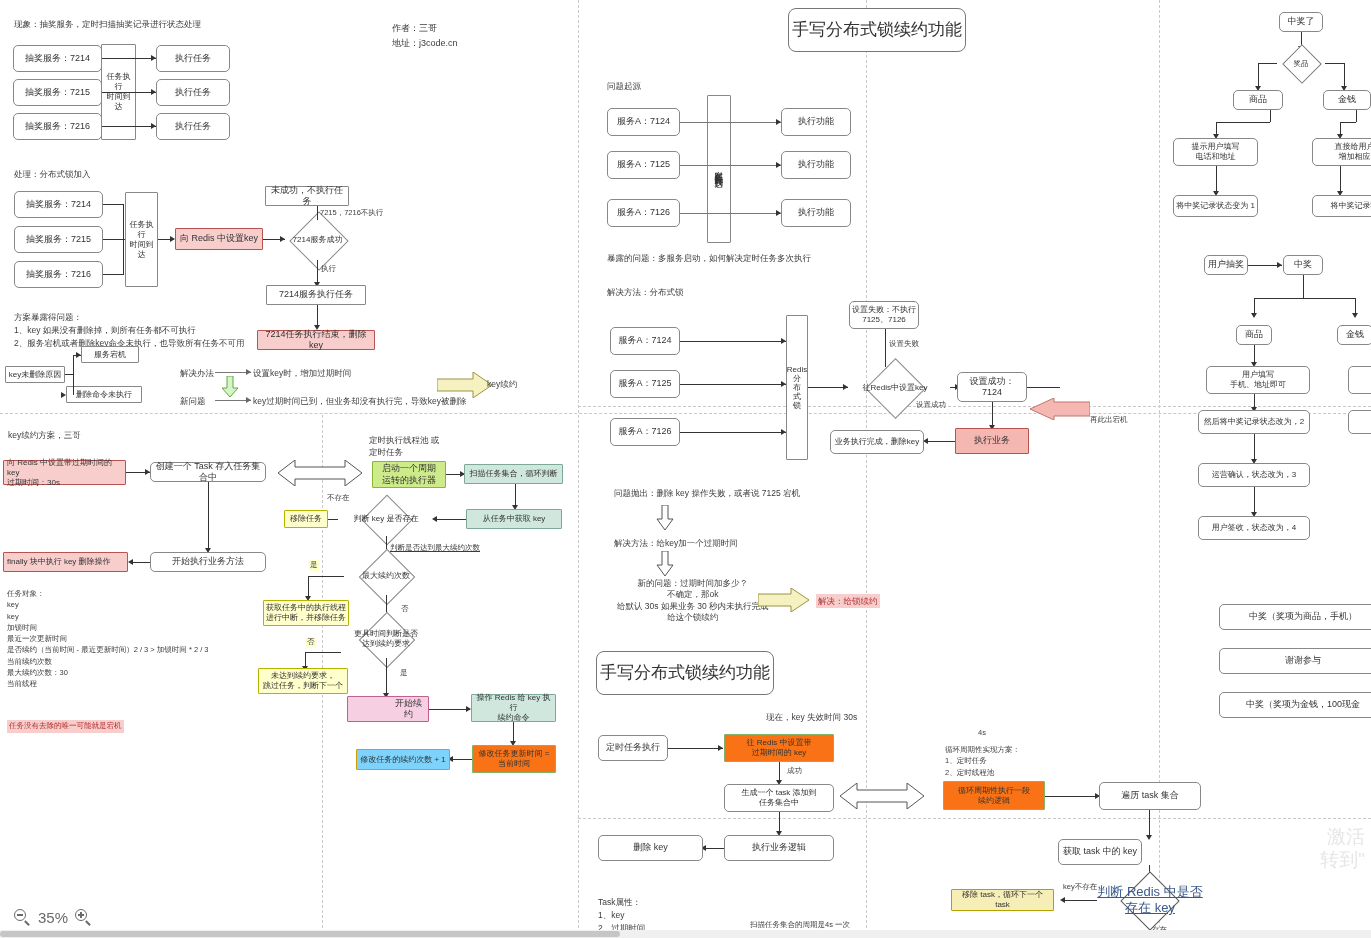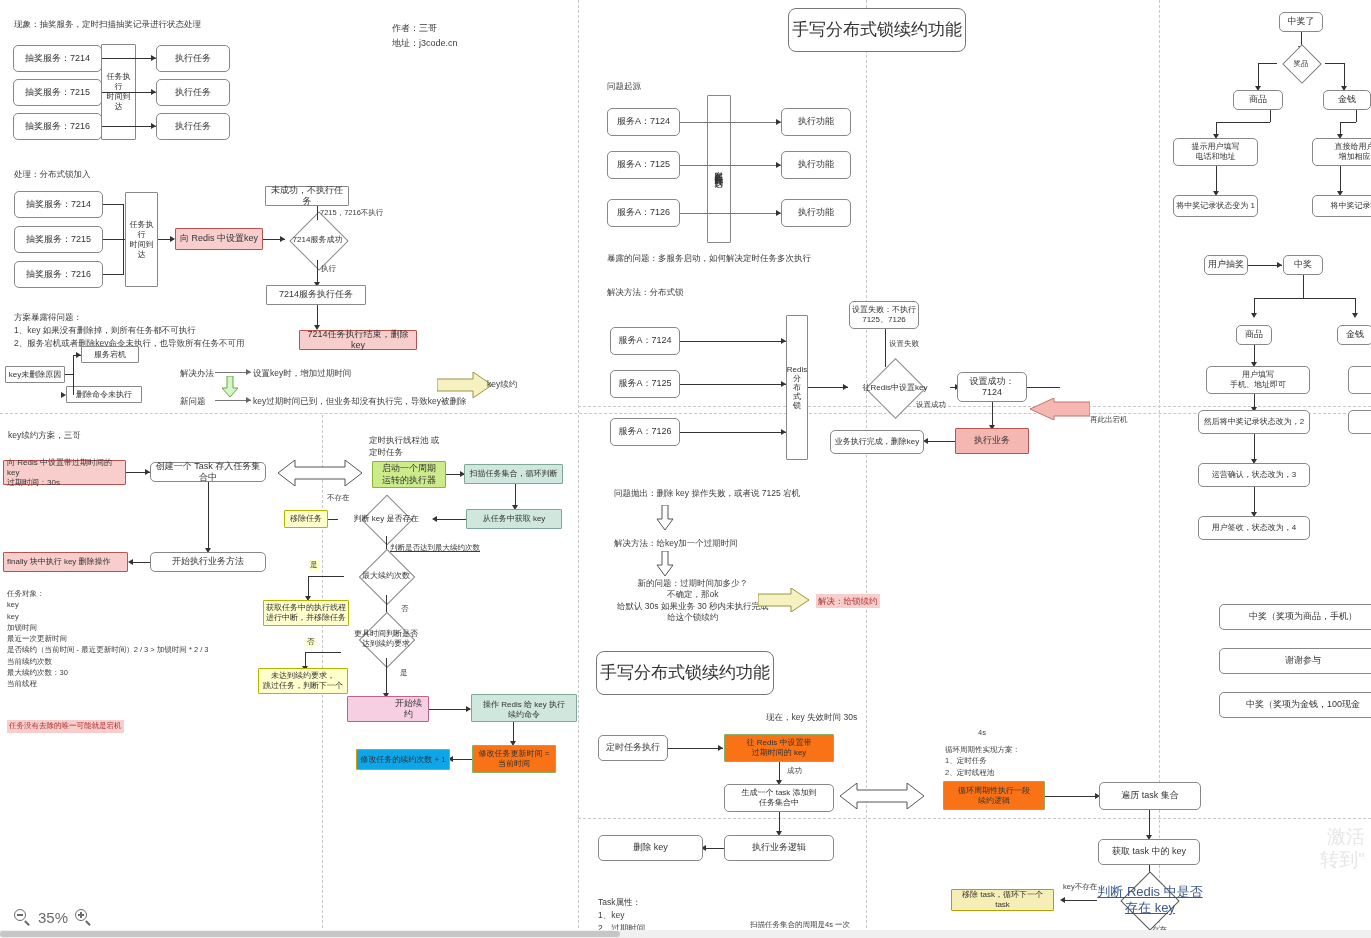--- a/index.html
+++ b/index.html
@@ -56,21 +56,21 @@
   .f-pink2{background:#f5b7b1;border-color:#b85450;}
   .f-green{background:#f97316;border-color:#82b366;}
   .f-green2{background:#cdeb8b;border-color:#8bb630;}
   .f-mint{background:#cfe7dd;border-color:#7ea99a;}
   .f-yellow{background:#ffffcc;border-color:#b3b300;}
   .f-yellow2{background:#f5eeb6;border-color:#b3a100;}
   .f-blue{background:#cfe2f3;border-color:#6c8ebf;}
   .f-cyan{background:#b6eaf0;border-color:#4aa9b5;}
   .f-purple{background:#e1d5e7;border-color:#9673a6;}
   .f-rose{background:#f7cfe2;border-color:#c06090;padding-left:43px;}
-  .f-orange{background:#0ea5e9;border-color:#d79b00;}
+  .f-orange{background:#7dd3fc;border-color:#d79b00;}
   .hl-pink{background:#f8cecc;}
 
   
   .sep{position:absolute;border:0;border-top:1px dashed #c9c9c9;}
   .sepv{position:absolute;border:0;border-left:1px dashed #c9c9c9;}
 
   
   .bigarrow{position:absolute;}
   .downarrow{position:absolute;}
 
@@ -168,21 +168,21 @@
   <div class="node" style="left:265px;top:186px;width:84px;height:20px;">未成功，不执行任务</div>
   <div class="txt sm" style="left:320px;top:208px;">7215，7216不执行</div>
 
   <div class="ln v" style="left:317px;top:260px;height:25px;"></div>
   <div class="arrow d" style="left:314px;top:282px;"></div>
   <div class="txt sm" style="left:321px;top:264px;">执行</div>
 
   <div class="node" style="left:266px;top:285px;width:100px;height:20px;">7214服务执行任务</div>
   <div class="ln v" style="left:317px;top:305px;height:23px;"></div>
   <div class="arrow d" style="left:314px;top:325px;"></div>
-  <div class="node f-pink" style="left:257px;top:330px;width:118px;height:20px;margin-left:42px;">7214任务执行结束，删除key</div>
+  <div class="node f-pink" style="left:257px;top:330px;width:118px;height:20px;">7214任务执行结束，删除key</div>
 
   <div class="txt" style="left:14px;top:311px;line-height:1.55;">方案暴露得问题：
 1、key 如果没有删除掉，则所有任务都不可执行
 2、服务宕机或者删除key命令未执行，也导致所有任务不可用</div>
 
   <div class="node" style="left:5px;top:366px;width:60px;height:17px;font-size:8px;">key未删除原因</div>
   <div class="node" style="left:81px;top:346px;width:58px;height:17px;font-size:8px;">服务宕机</div>
   <div class="node" style="left:66px;top:386px;width:76px;height:17px;font-size:8px;">删除命令未执行</div>
   <div class="ln h" style="left:65px;top:374px;width:8px;"></div>
   <div class="ln v" style="left:73px;top:355px;height:40px;"></div>
@@ -314,21 +314,21 @@
 跳过任务，判断下一个</span>
   </div>
 
   <div class="ln v" style="left:386px;top:658px;height:38px;"></div>
   <div class="arrow d" style="left:383px;top:693px;"></div>
   <div class="txt sm" style="left:400px;top:668px;">是</div>
 
   <div class="node f-rose" style="left:347px;top:696px;width:82px;height:26px;">开始续约</div>
   <div class="ln h" style="left:429px;top:709px;width:41px;"></div>
   <div class="arrow r" style="left:466px;top:706px;"></div>
-  <div class="node f-mint" style="left:471px;top:694px;width:106px;height:28px;align-items:flex-end;">
+  <div class="node f-mint" style="left:471px;top:694px;width:85px;height:28px;">
     <span style="white-space:pre-line;font-size:8px;">操作 Redis 给 key 执行
 续约命令</span>
   </div>
 
   <div class="ln v" style="left:513px;top:722px;height:22px;"></div>
   <div class="arrow d" style="left:510px;top:741px;"></div>
   <div class="node f-green" style="left:472px;top:745px;width:84px;height:28px;">
     <span style="white-space:pre-line;font-size:8px;">修改任务更新时间 =
 当前时间</span>
   </div>
@@ -478,21 +478,21 @@
   <div class="node f-green" style="left:943px;top:781px;width:102px;height:29px;">
     <span style="white-space:pre-line;font-size:8px;">循环周期性执行一段
 续约逻辑</span>
   </div>
   <div class="ln h" style="left:1045px;top:796px;width:55px;"></div>
   <div class="arrow r" style="left:1095px;top:793px;"></div>
   <div class="node rnd" style="left:1099px;top:782px;width:102px;height:28px;">遍历 task 集合</div>
 
   <div class="ln v" style="left:1149px;top:810px;height:28px;"></div>
   <div class="arrow d" style="left:1146px;top:835px;"></div>
-  <div class="node rnd" style="left:1098px;top:839px;width:102px;height:26px;">获取 task 中的 key</div>
+  <div class="node rnd" style="left:1058px;top:839px;width:84px;height:26px;">获取 task 中的 key</div>
 
   <div class="ln v" style="left:1149px;top:865px;height:14px;"></div>
   <div class="arrow d" style="left:1146px;top:876px;"></div>
 
   <div class="dia" style="left:1095px;top:880px;width:110px;height:40px;">
     <div class="dshape" style="left:34px;top:0;width:40px;height:40px;border-color:#555;"></div>
     <div class="dlabel" style="font-size:13px;color:#3a5a8a;text-decoration:underline;">判断 Redis 中是否存在 key</div>
   </div>
   <div class="txt sm" style="left:1063px;top:882px;">key不存在</div>
   <div class="ln h" style="left:1063px;top:900px;width:34px;"></div>

